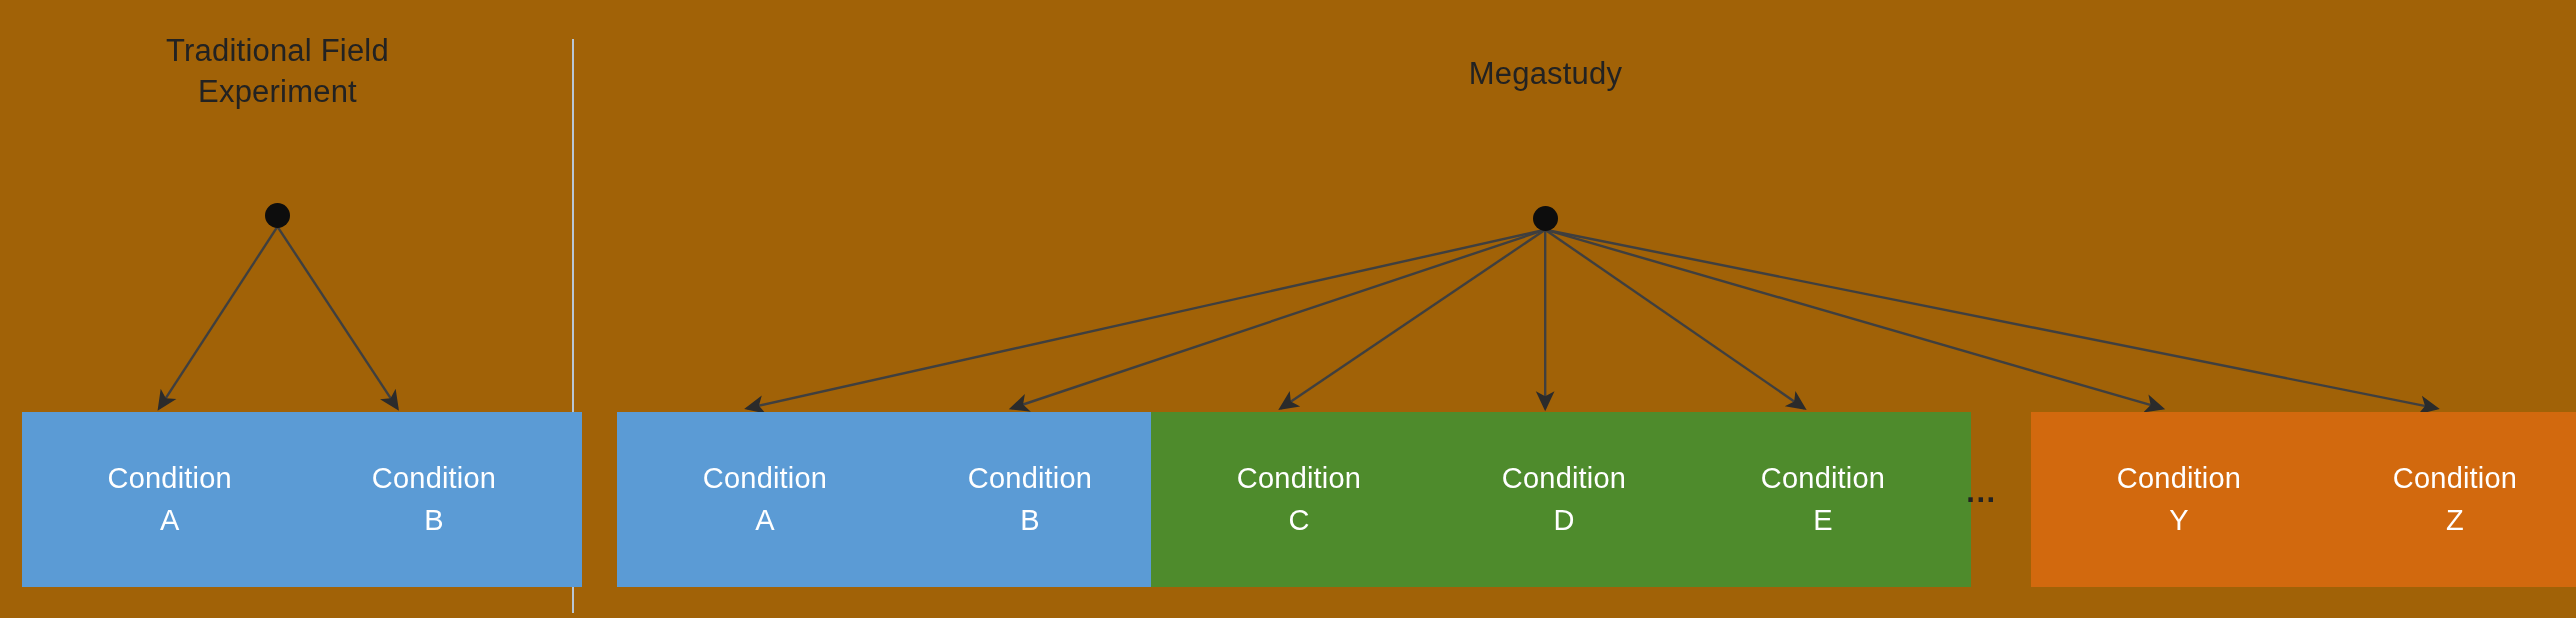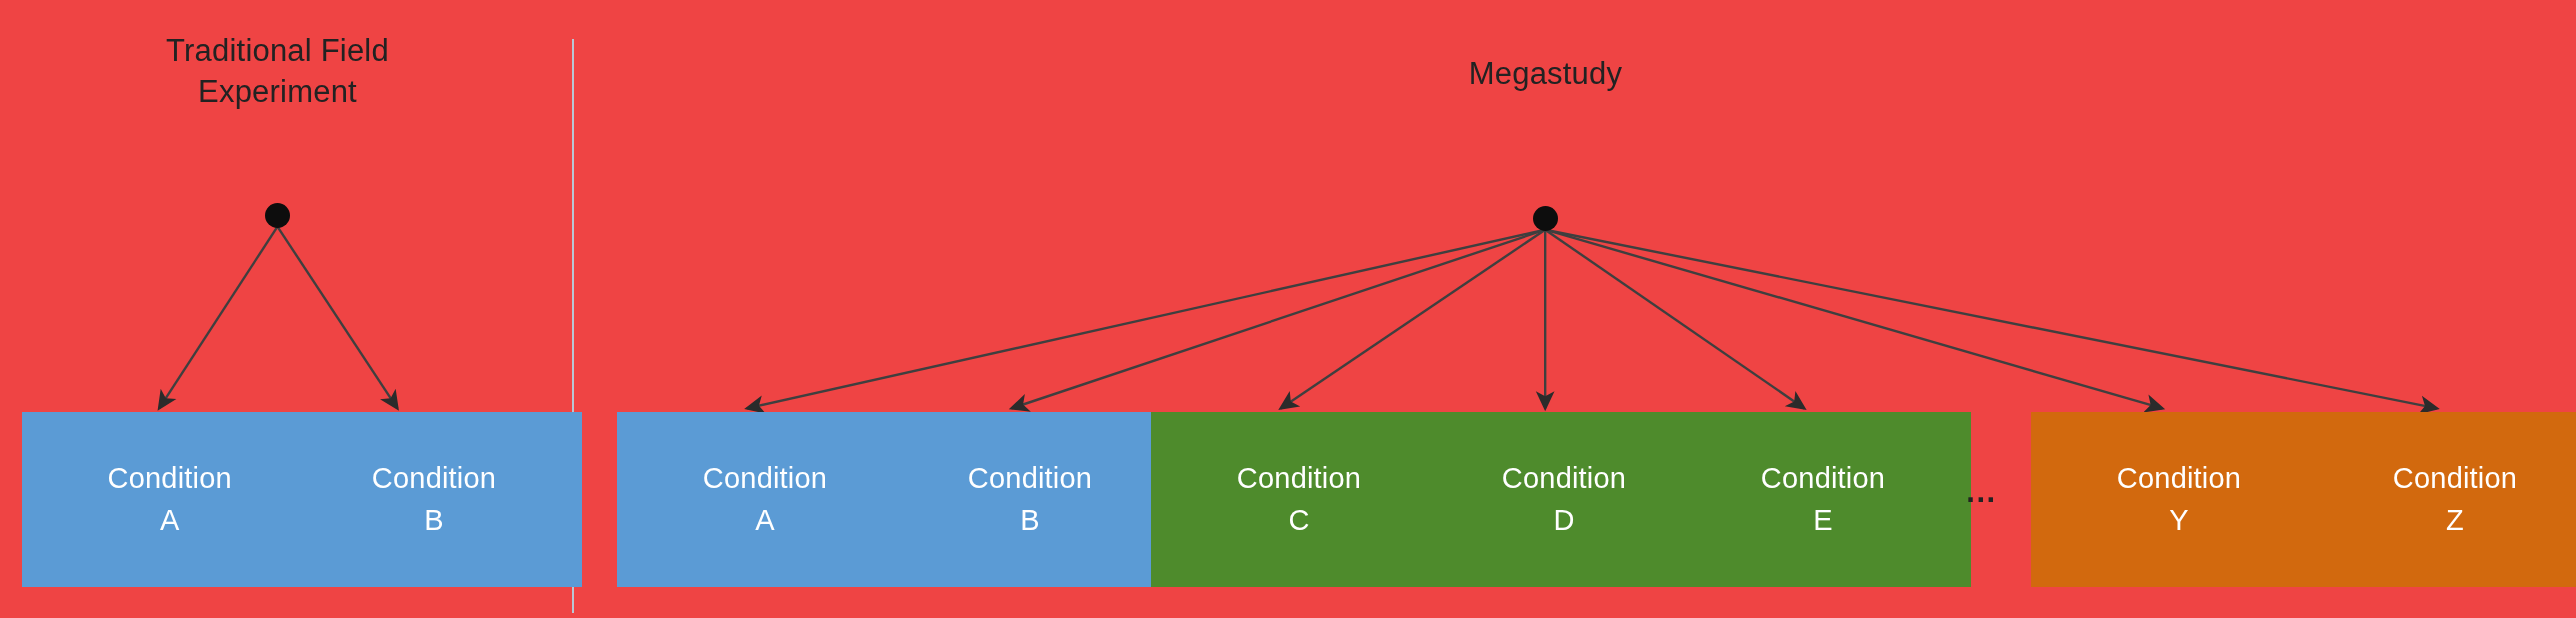--- a/index.html
+++ b/index.html
@@ -8,21 +8,21 @@
     padding: 0;
     background: #ffffff;
   }
   body {
     font-family: "Liberation Sans", sans-serif;
   }
   #canvas {
     position: relative;
     width: 2576px;
     height: 618px;
-    background: #ef4444;
+    background: #a16207;
     overflow: hidden;
   }
   #edge-layer {
     position: absolute;
     left: 0;
     top: 0;
     width: 2576px;
     height: 618px;
     pointer-events: none;
   }

